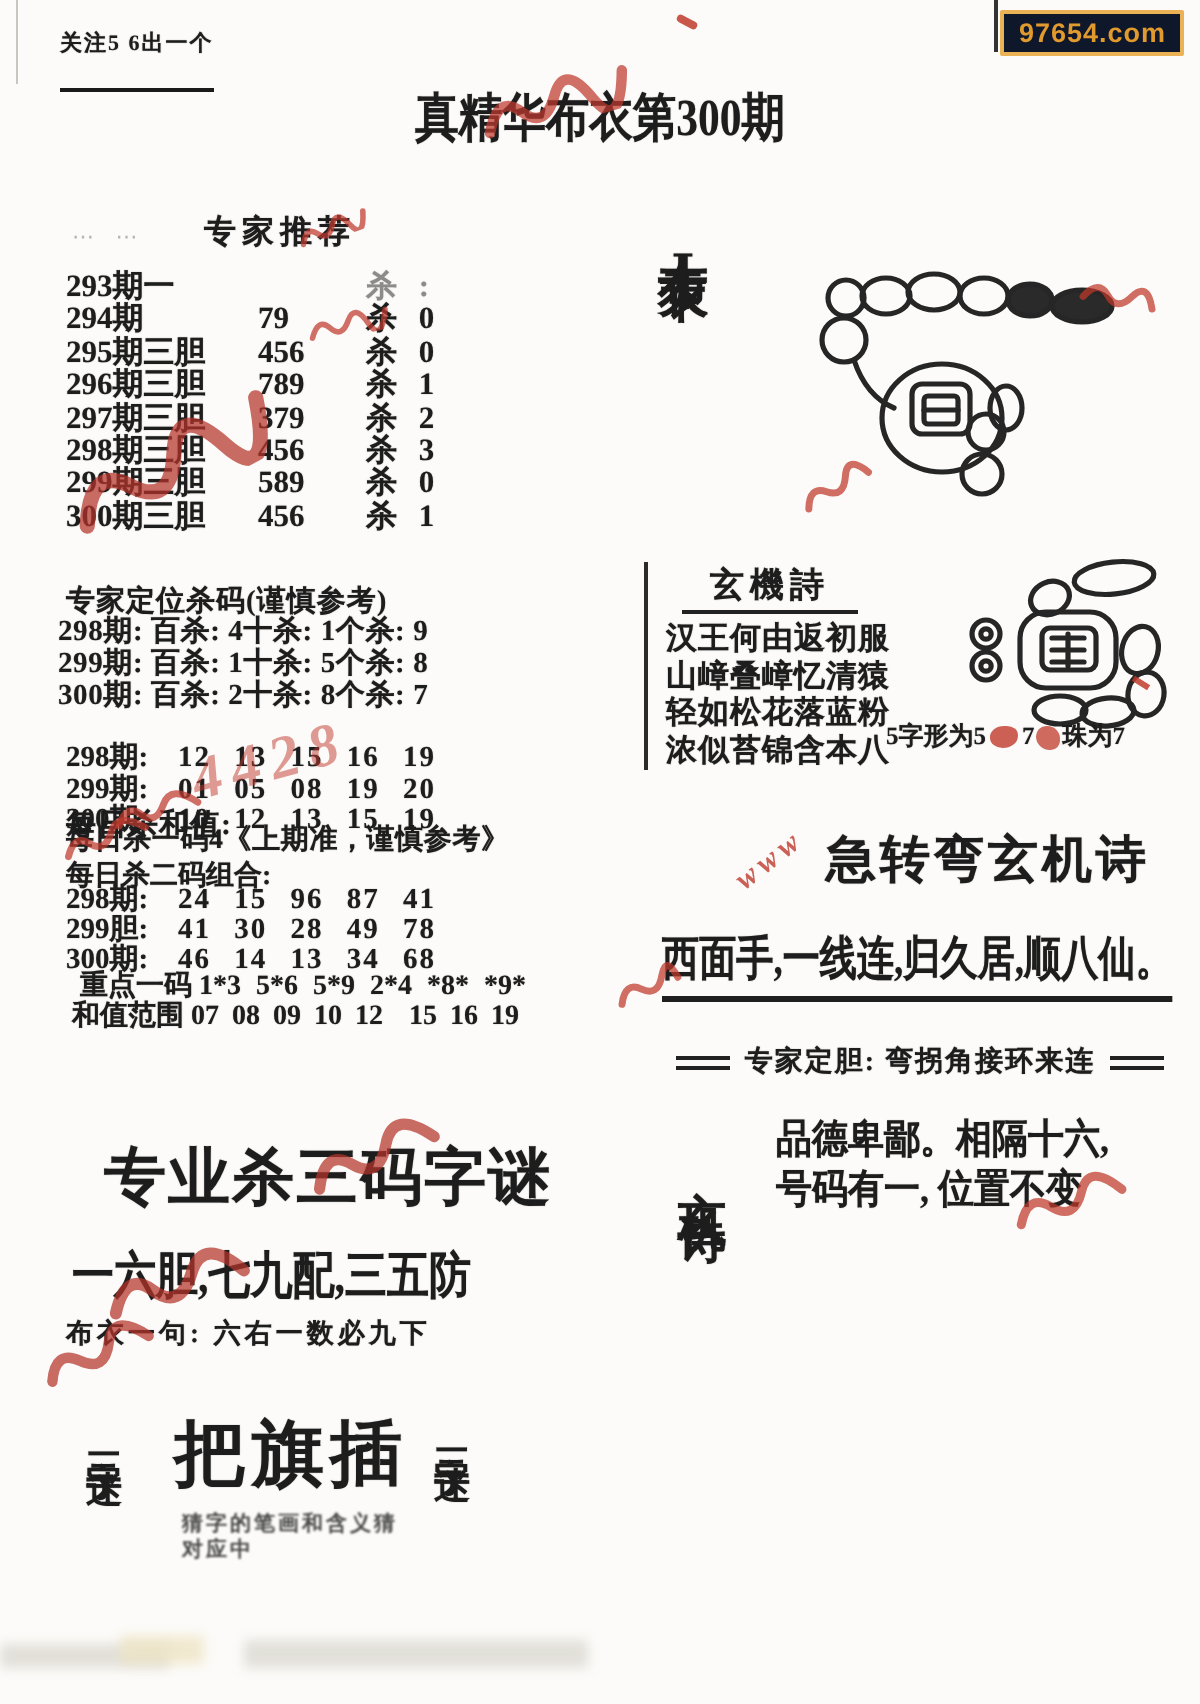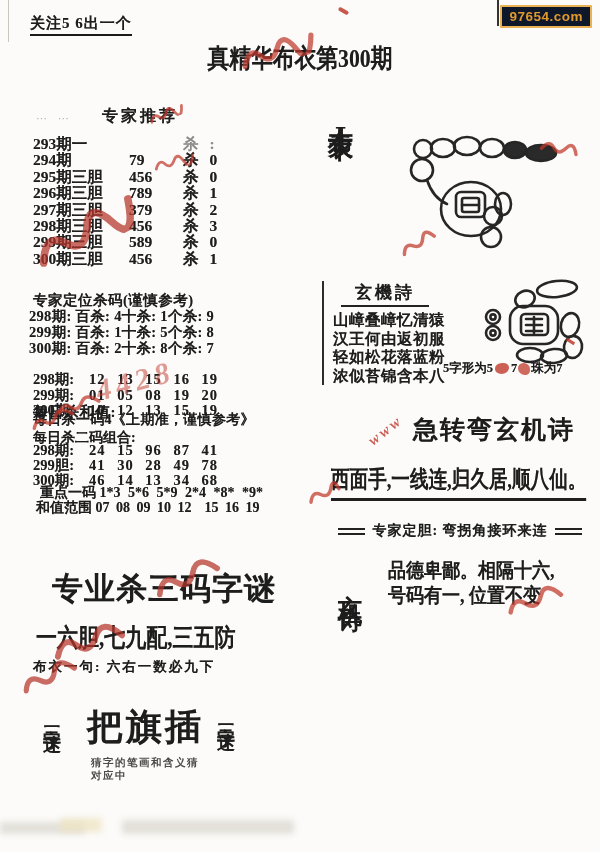--- a/index.html
+++ b/index.html
@@ -44,21 +44,21 @@
   .figure{stroke:#262626;fill:none;stroke-width:2.6;stroke-linecap:round;}
   .blurbar{position:absolute;filter:blur(3px);opacity:.8;}
 </style>
 </head>
 <body>
 
 <div class="page">
 
   <div class="abs" style="left:8px;top:0;width:1px;height:42px;background:#c9c6c0;"></div>
 
-  <div class="abs b ink" style="left:30px;top:14px;font-size:15px;letter-spacing:1px;border-bottom:2px solid #1a1a1a;padding-bottom:1px;">关注5 6出一个</div>
+  <div class="abs b ink" style="left:30px;top:14px;font-size:11px;letter-spacing:1px;border-bottom:2px solid #1a1a1a;padding-bottom:15px;">关注5 6出一个</div>
 
   <div class="abs" style="left:497px;top:0;width:2px;height:26px;background:#333;"></div>
 
   <div class="abs badge" style="right:8px;top:5px;">97654.com</div>
 
   <div class="abs" style="left:338px;top:9px;width:11px;height:4px;background:#c0392b;transform:rotate(28deg);opacity:.85;border-radius:2px;"></div>
 
   <div class="abs b ink" style="left:0;right:0;top:42px;text-align:center;font-size:25px;transform:scale(.87,1.04);">真精华布衣第300期</div>
 
   <div class="abs b ink" style="left:55px;top:106px;width:170px;text-align:center;font-size:16px;letter-spacing:3px;">专家推荐</div>
@@ -177,22 +177,22 @@
         <ellipse cx="100" cy="72" rx="8" ry="11"></ellipse>
         <circle cx="90" cy="84" r="9"></circle>
         <circle cx="88" cy="105" r="10"></circle>
       </g>
     </svg>
   </div>
 
   <div class="abs poem-box ink" style="left:322px;top:281px;width:152px;">
     <div class="poem-title">玄機詩</div>
     <div style="height:4px;"></div>
+    <div class="poem-line">汉王何由返初服</div>
     <div class="poem-line">山嶂叠嶂忆清猿</div>
-    <div class="poem-line">汉王何由返初服</div>
     <div class="poem-line">轻如松花落蓝粉</div>
     <div class="poem-line">浓似苔锦含本八</div>
   </div>
 
   <div class="abs" style="left:477px;top:277px;">
     <svg width="128" height="88" viewBox="0 0 128 88">
       <g class="figure" stroke-width="2.4">
         <ellipse cx="80" cy="12" rx="20" ry="8" transform="rotate(-6 80 12)"></ellipse>
         <ellipse cx="48" cy="22" rx="10" ry="8" transform="rotate(-24 48 22)"></ellipse>
         <circle cx="16" cy="40" r="7"></circle>

